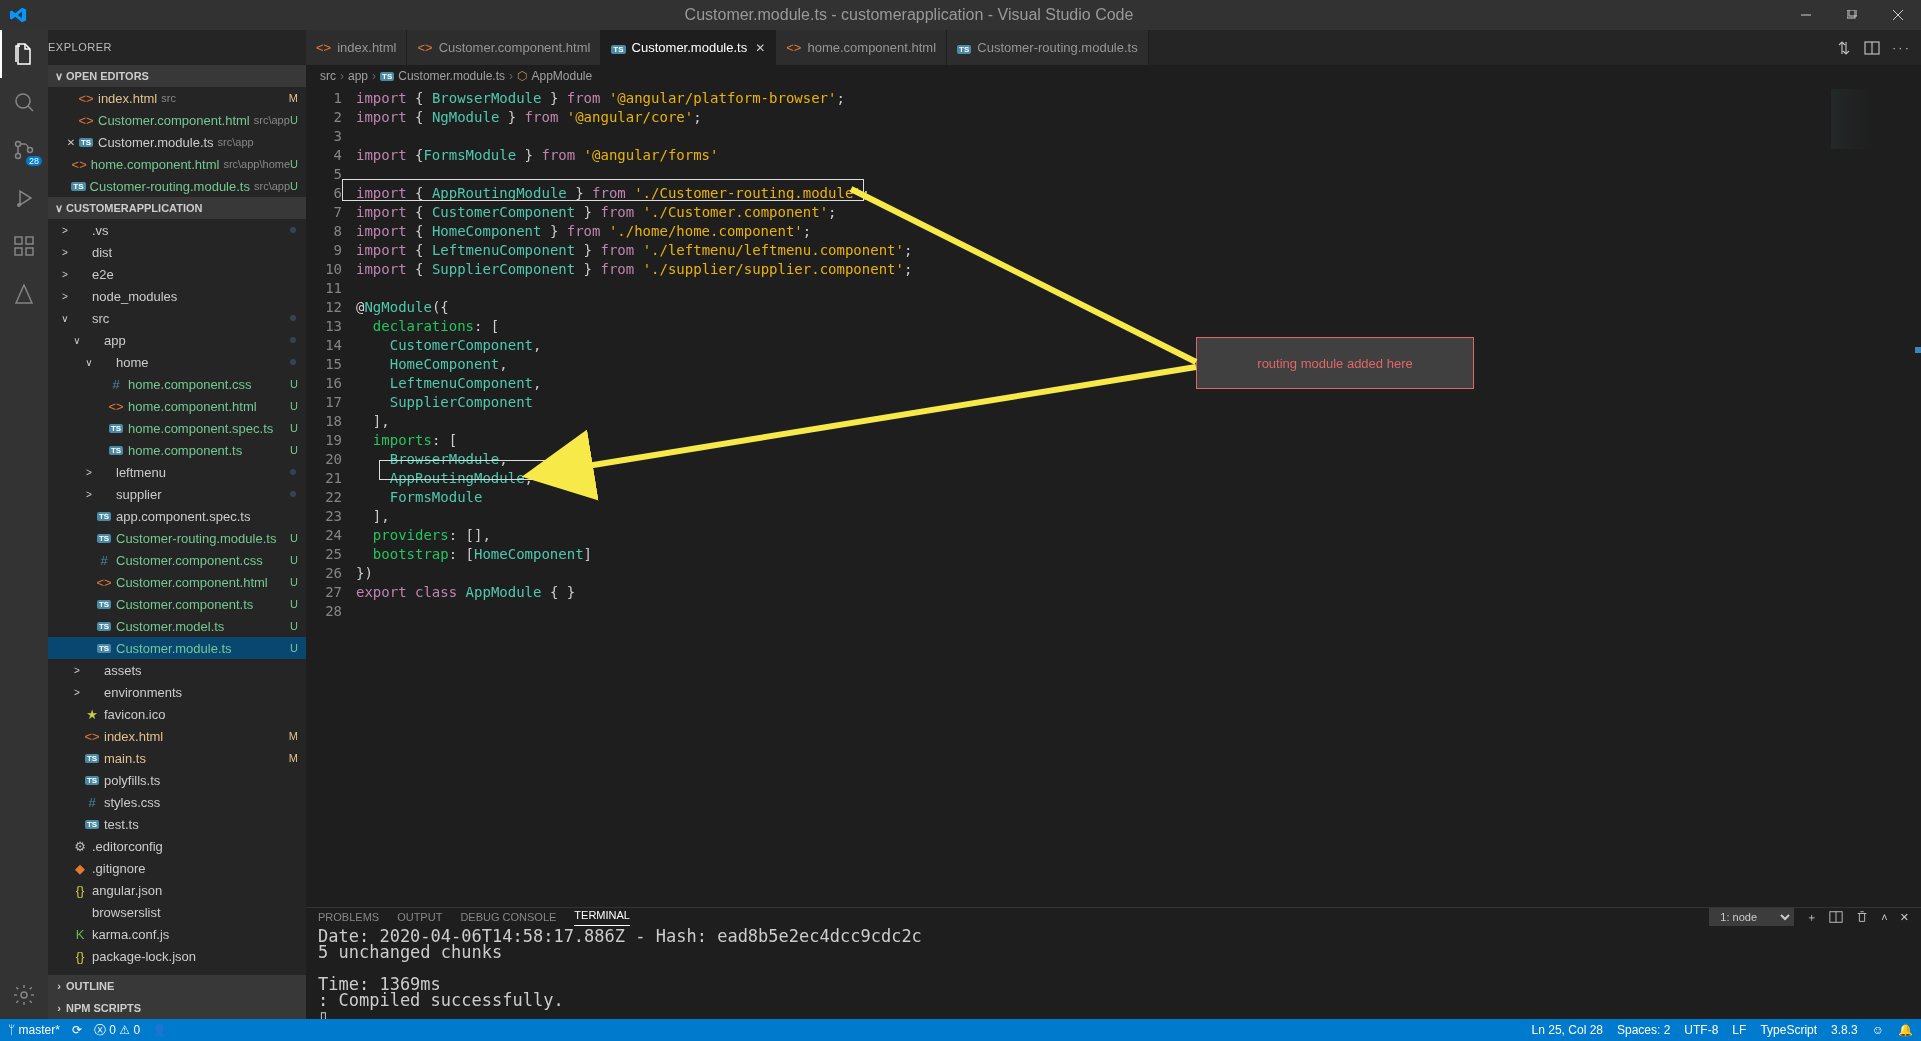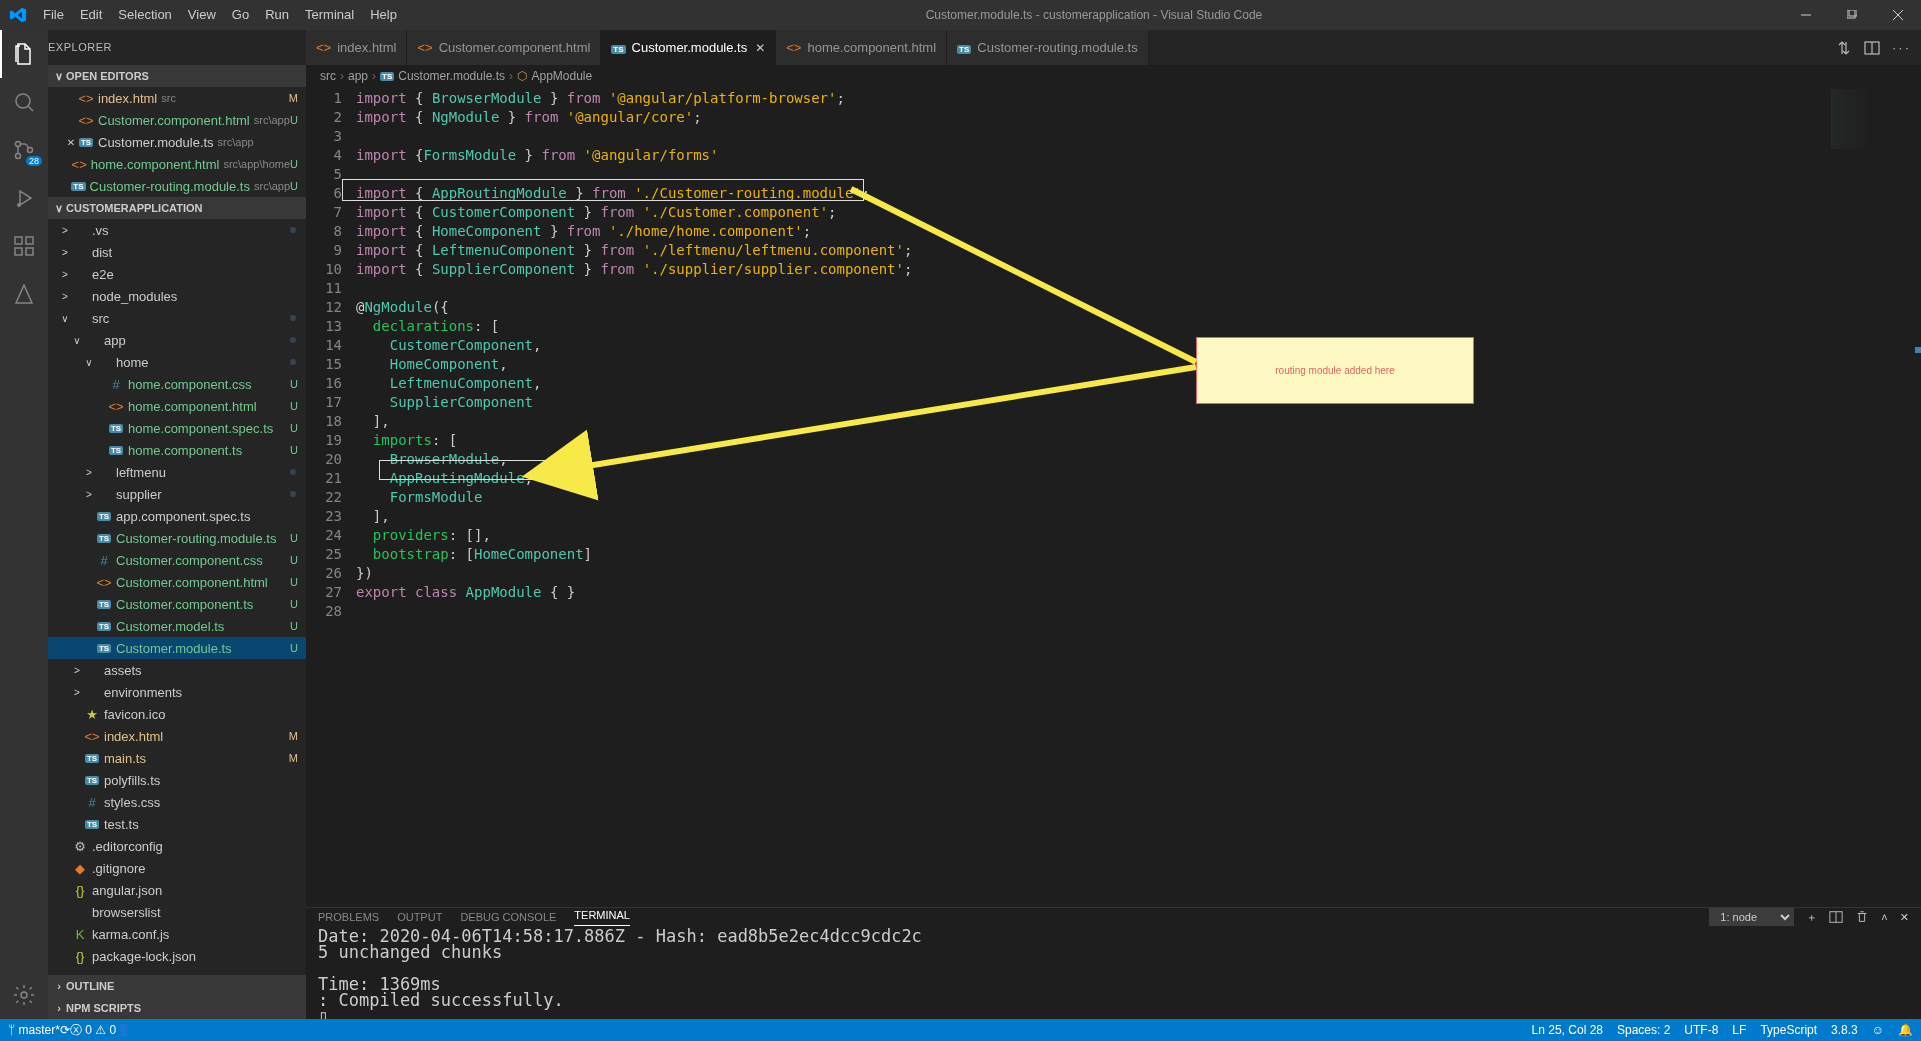--- a/index.html
+++ b/index.html
@@ -23,21 +23,21 @@
   user-select: none;
 }
 .titlebar .logo {
   width: 35px;
   display: flex;
   justify-content: center;
   align-items: center;
 }
 .titlebar .menu { display: flex; }
 .titlebar .menu-item { padding: 0 8px; height: 30px; line-height: 30px; cursor: default; }
-.titlebar .title { flex: 1; text-align: center; color: #999; font-size: 12px; }
+.titlebar .title { flex: 1; text-align: center; color: #999; font-size: 16px; }
 .titlebar .win-controls { display: flex; }
 .titlebar .win-btn { width: 46px; height: 30px; display: flex; align-items: center; justify-content: center; }
 
 .main { flex: 1; display: flex; min-height: 0; }
 .activitybar {
   width: 48px;
   background: #333333;
   display: flex;
   flex-direction: column;
   align-items: center;
@@ -139,29 +139,29 @@
 .code .str { color:#eab308; }
 .code .dec { color:#d4d4d4; }
 .box1 { position:absolute; border:1px solid #ddd; pointer-events:none; }
 .box-a { left: -14px; top: 92px; width: 522px; height: 22px; }
 .box-b { left: 23px; top: 373px; width: 175px; height: 20px; }
 .annot {
   position:absolute;
   left: 840px;
   top: 250px;
   width: 278px;
-  height: 67px;
-  background: #fef9c3;
+  height: 52px;
+  background: #404040;
   border: 1px solid #e06666;
   color:#e06666;
   display:flex;
   align-items:center;
   justify-content:center;
   font-family: Arial, sans-serif;
-  font-size:10px;
+  font-size:13px;
 }
 .arrow-svg { position:absolute; left: 0; top: 0; pointer-events:none; }
 
 .minimap { width: 100px; background:#1e1e1e; position:relative;}
 .minimap::before {
   content:"";
   position:absolute;
   top: 2px; left: 10px; right: 50px; height: 60px;
   background: linear-gradient(90deg, #4a6a6a22, transparent);
 }
@@ -182,43 +182,34 @@
 .panel-body { flex:1; padding: 2px 12px; font-family: Consolas, monospace; font-size:17px; color:#ccc; line-height: 16px; white-space:pre;}
 
 .statusbar {
   height: 22px;
   background: #007acc;
   color: #fff;
   display: flex;
   align-items: center;
   font-size: 12px;
   padding: 0 8px;
+  gap: 12px;
 }
 .statusbar .right { margin-left:auto; display:flex; gap: 14px; align-items:center;}
 
 svg { display:block; }
 </style>
 </head>
 <body>
 
 <div class="titlebar">
   <div class="logo">
     <svg width="18" height="18" viewBox="0 0 100 100">
         <path fill="#0098ff" d="M72 10 L95 20 L95 80 L72 90 L35 60 L15 75 L5 70 L5 30 L15 25 L35 40 Z M72 30 L50 50 L72 70 Z"></path>
       </svg>
-  </div>
-  <div class="menu">
-    <div class="menu-item">File</div>
-    <div class="menu-item">Edit</div>
-    <div class="menu-item">Selection</div>
-    <div class="menu-item">View</div>
-    <div class="menu-item">Go</div>
-    <div class="menu-item">Run</div>
-    <div class="menu-item">Terminal</div>
-    <div class="menu-item">Help</div>
   </div>
   <div class="title">Customer.module.ts - customerapplication - Visual Studio Code</div>
   <div class="win-controls">
     <div class="win-btn">
         <svg width="10" height="10">
           <path stroke="#ccc" d="M0 5 H10"></path>
         </svg>
       </div>
     <div class="win-btn">
         <svg width="10" height="10">

